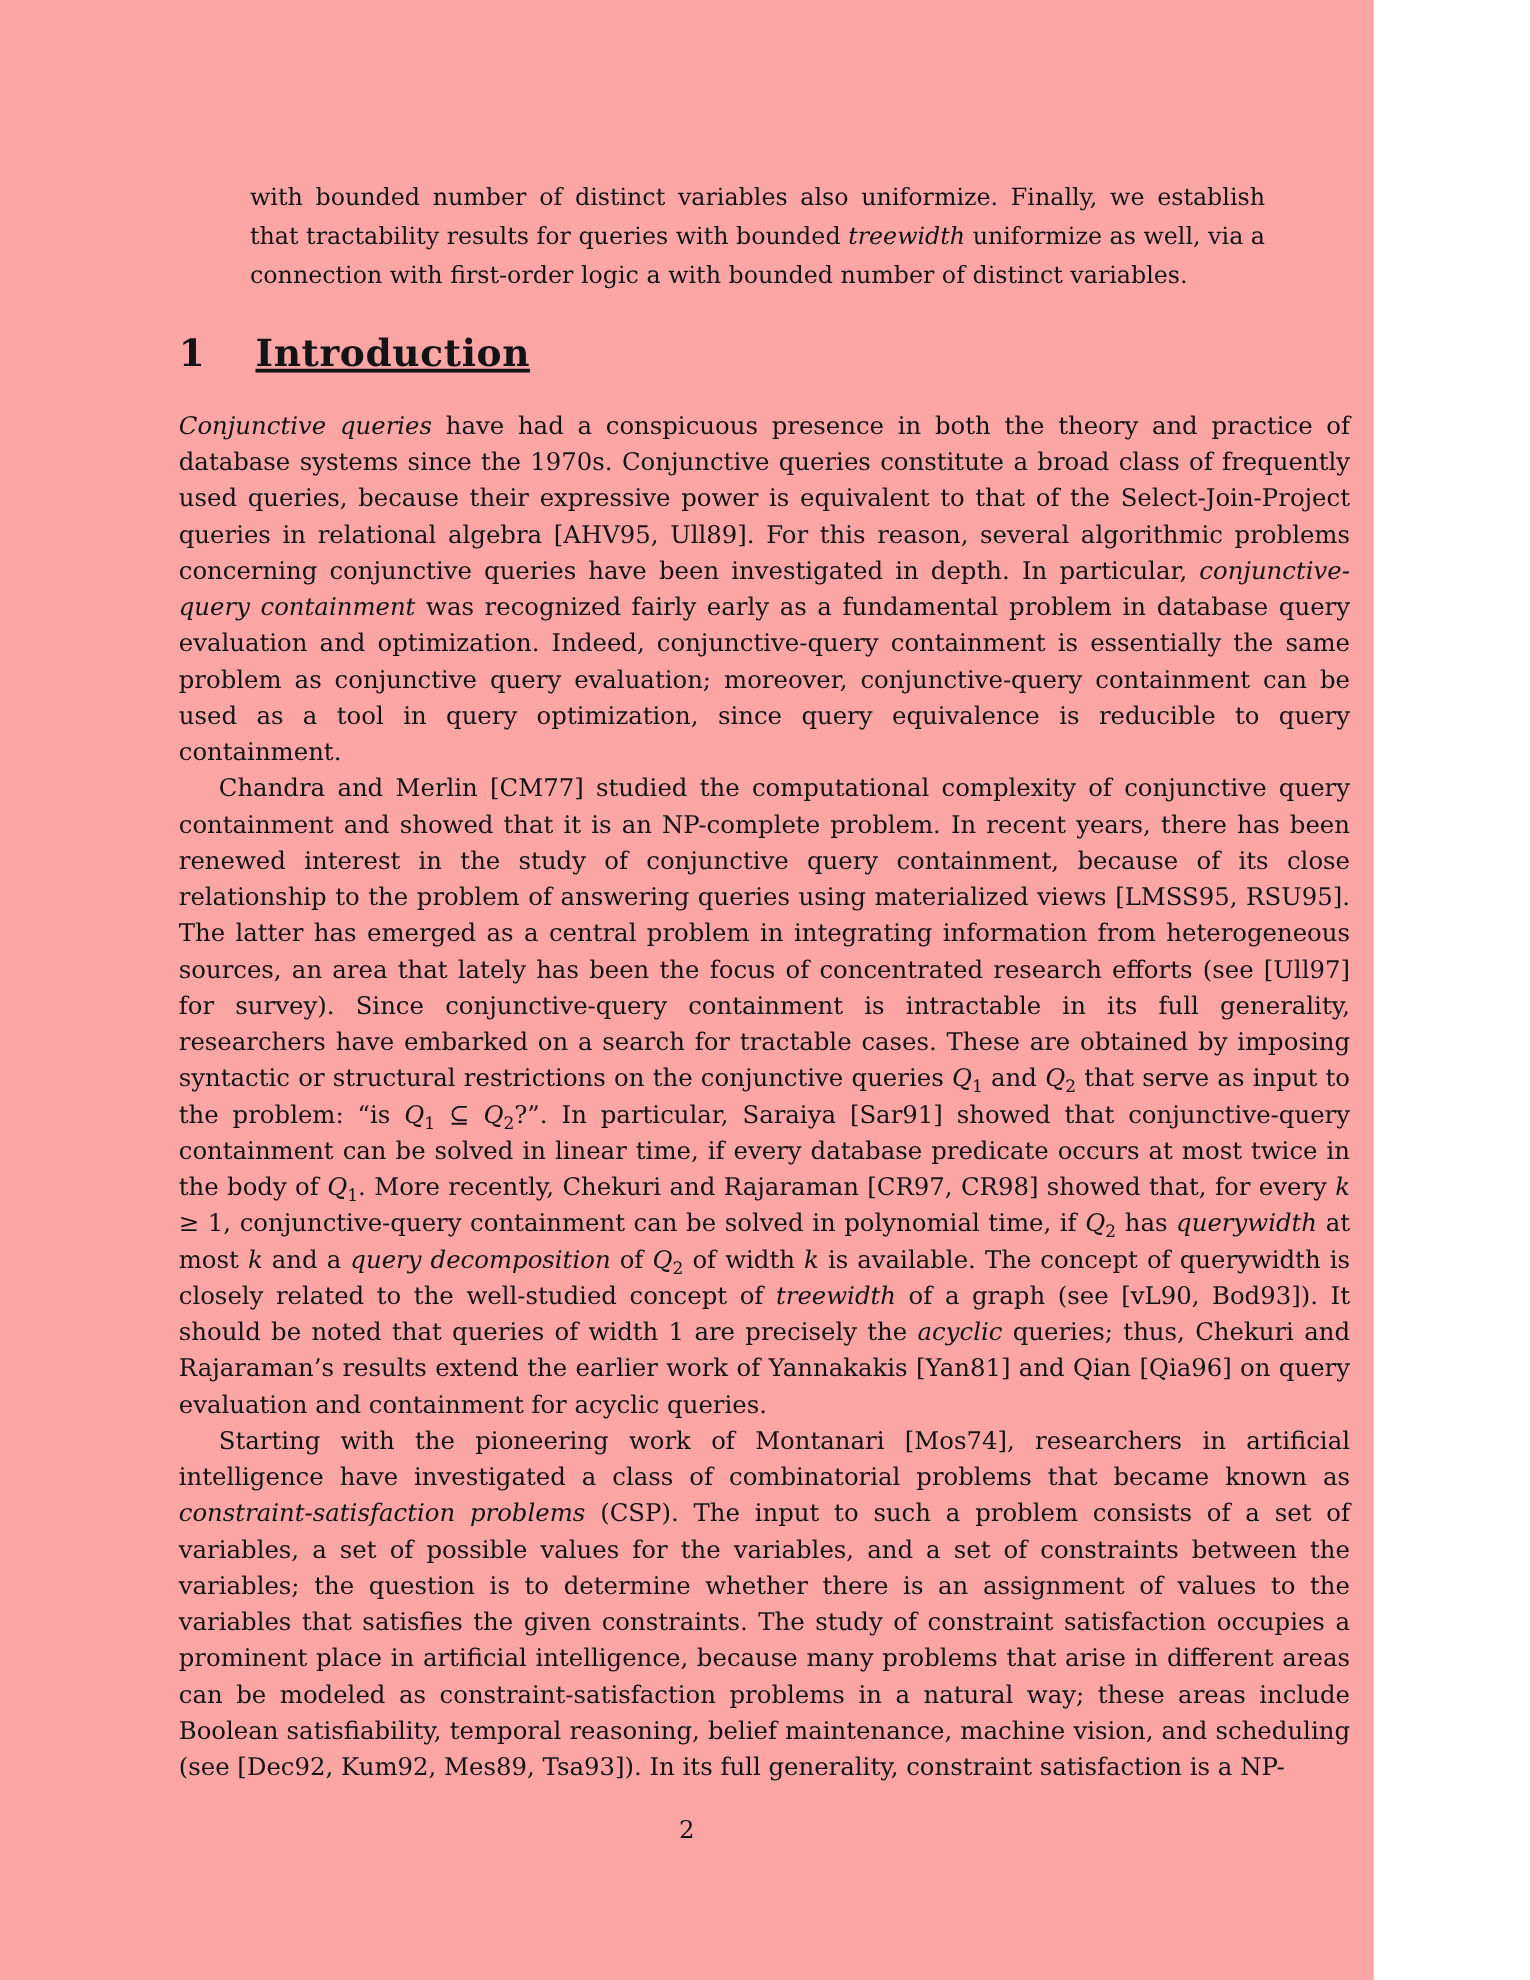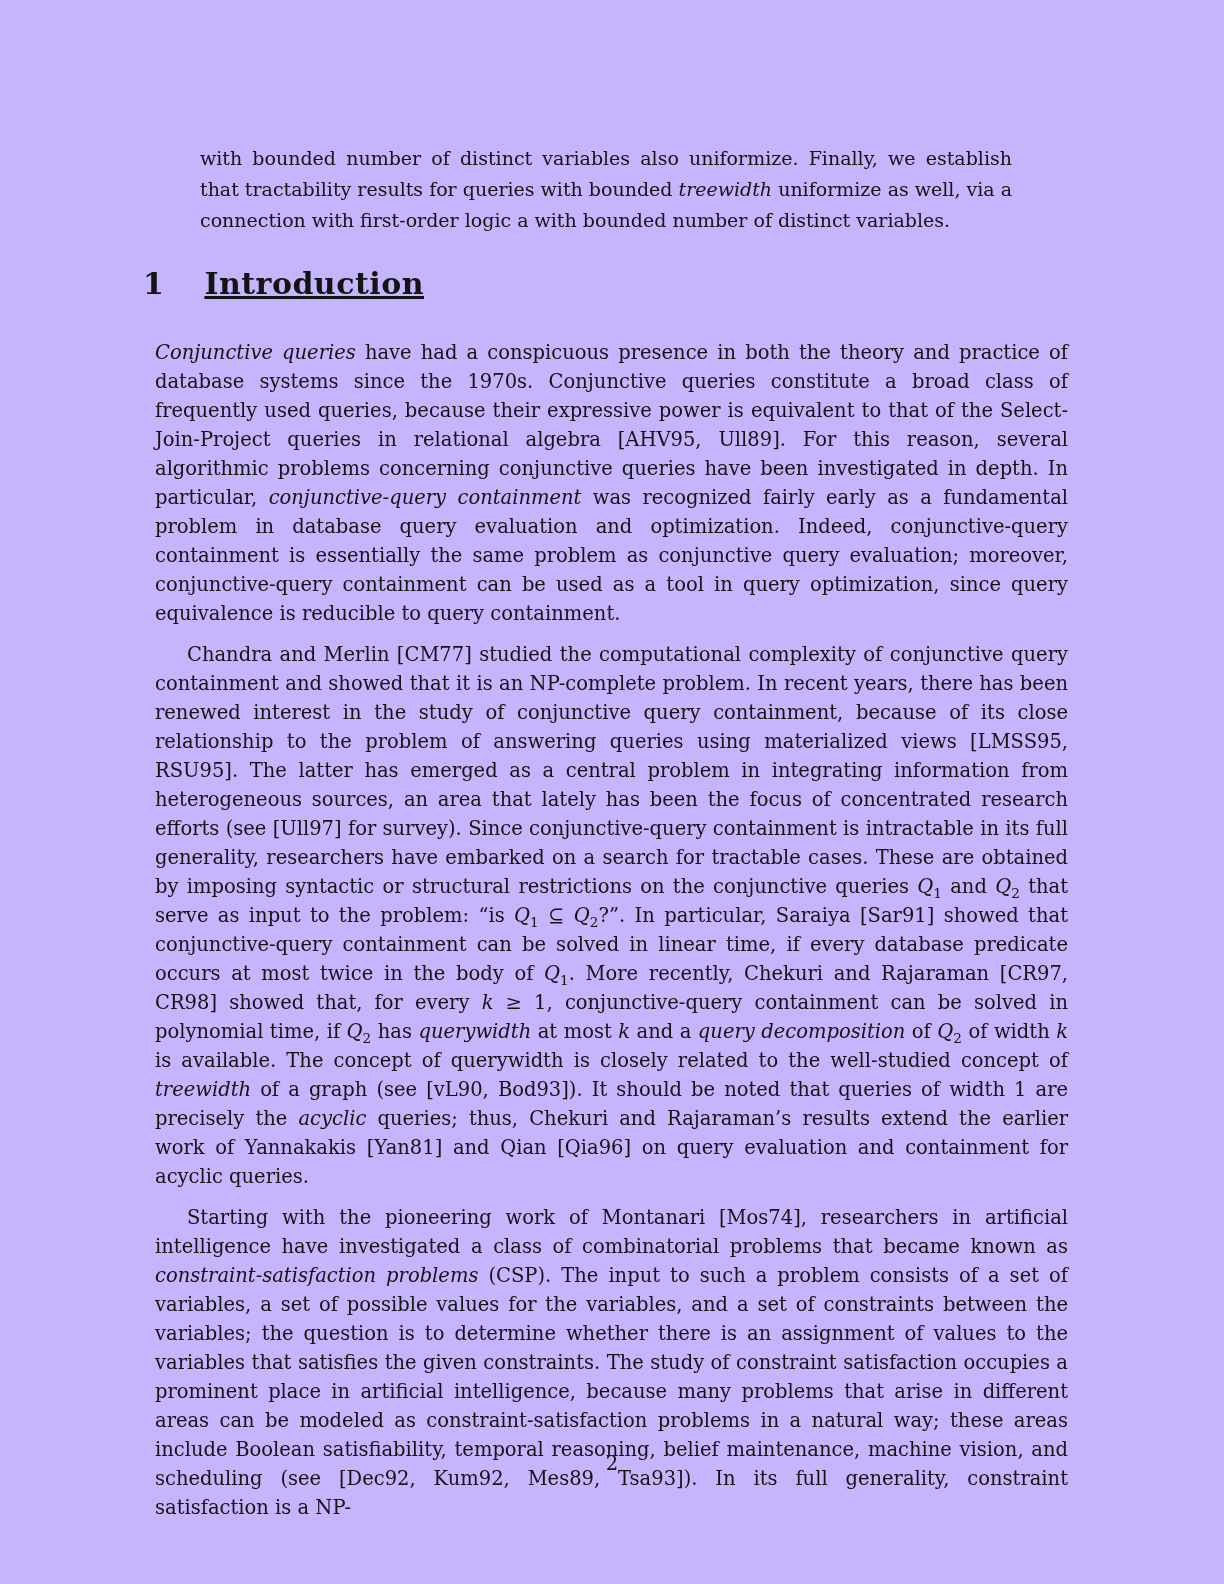--- a/index.html
+++ b/index.html
@@ -2,23 +2,23 @@
 <html><head>
 <meta charset="utf-8">
 <style>
   html, body {
     margin: 0;
     padding: 0;
     background: #ffffff;
   }
   .page {
     position: relative;
-    width: 1224px;
+    width: 1099px;
     height: 1584px;
-    background: #c4b5fd;
+    background: #fca5a5;
     color: #141414;
     font-family: "DejaVu Serif", "Liberation Serif", serif;
     overflow: hidden;
   }
   .abstract-cont {
     position: absolute;
     top: 143px;
     left: 200px;
     width: 812px;
     font-size: 19px;
@@ -42,21 +42,21 @@
   .intro-body {
     position: absolute;
     top: 326px;
     left: 143px;
     width: 937px;
     font-size: 19.5px;
     line-height: 29px;
     text-align: justify;
   }
   .intro-body p.para {
-    margin: 12px;
+    margin: 0;
     padding: 0;
   }
   .intro-body p.para.indent {
     text-indent: 32px;
   }
   em {
     font-style: italic;
   }
   sub {
     font-size: 0.7em;

